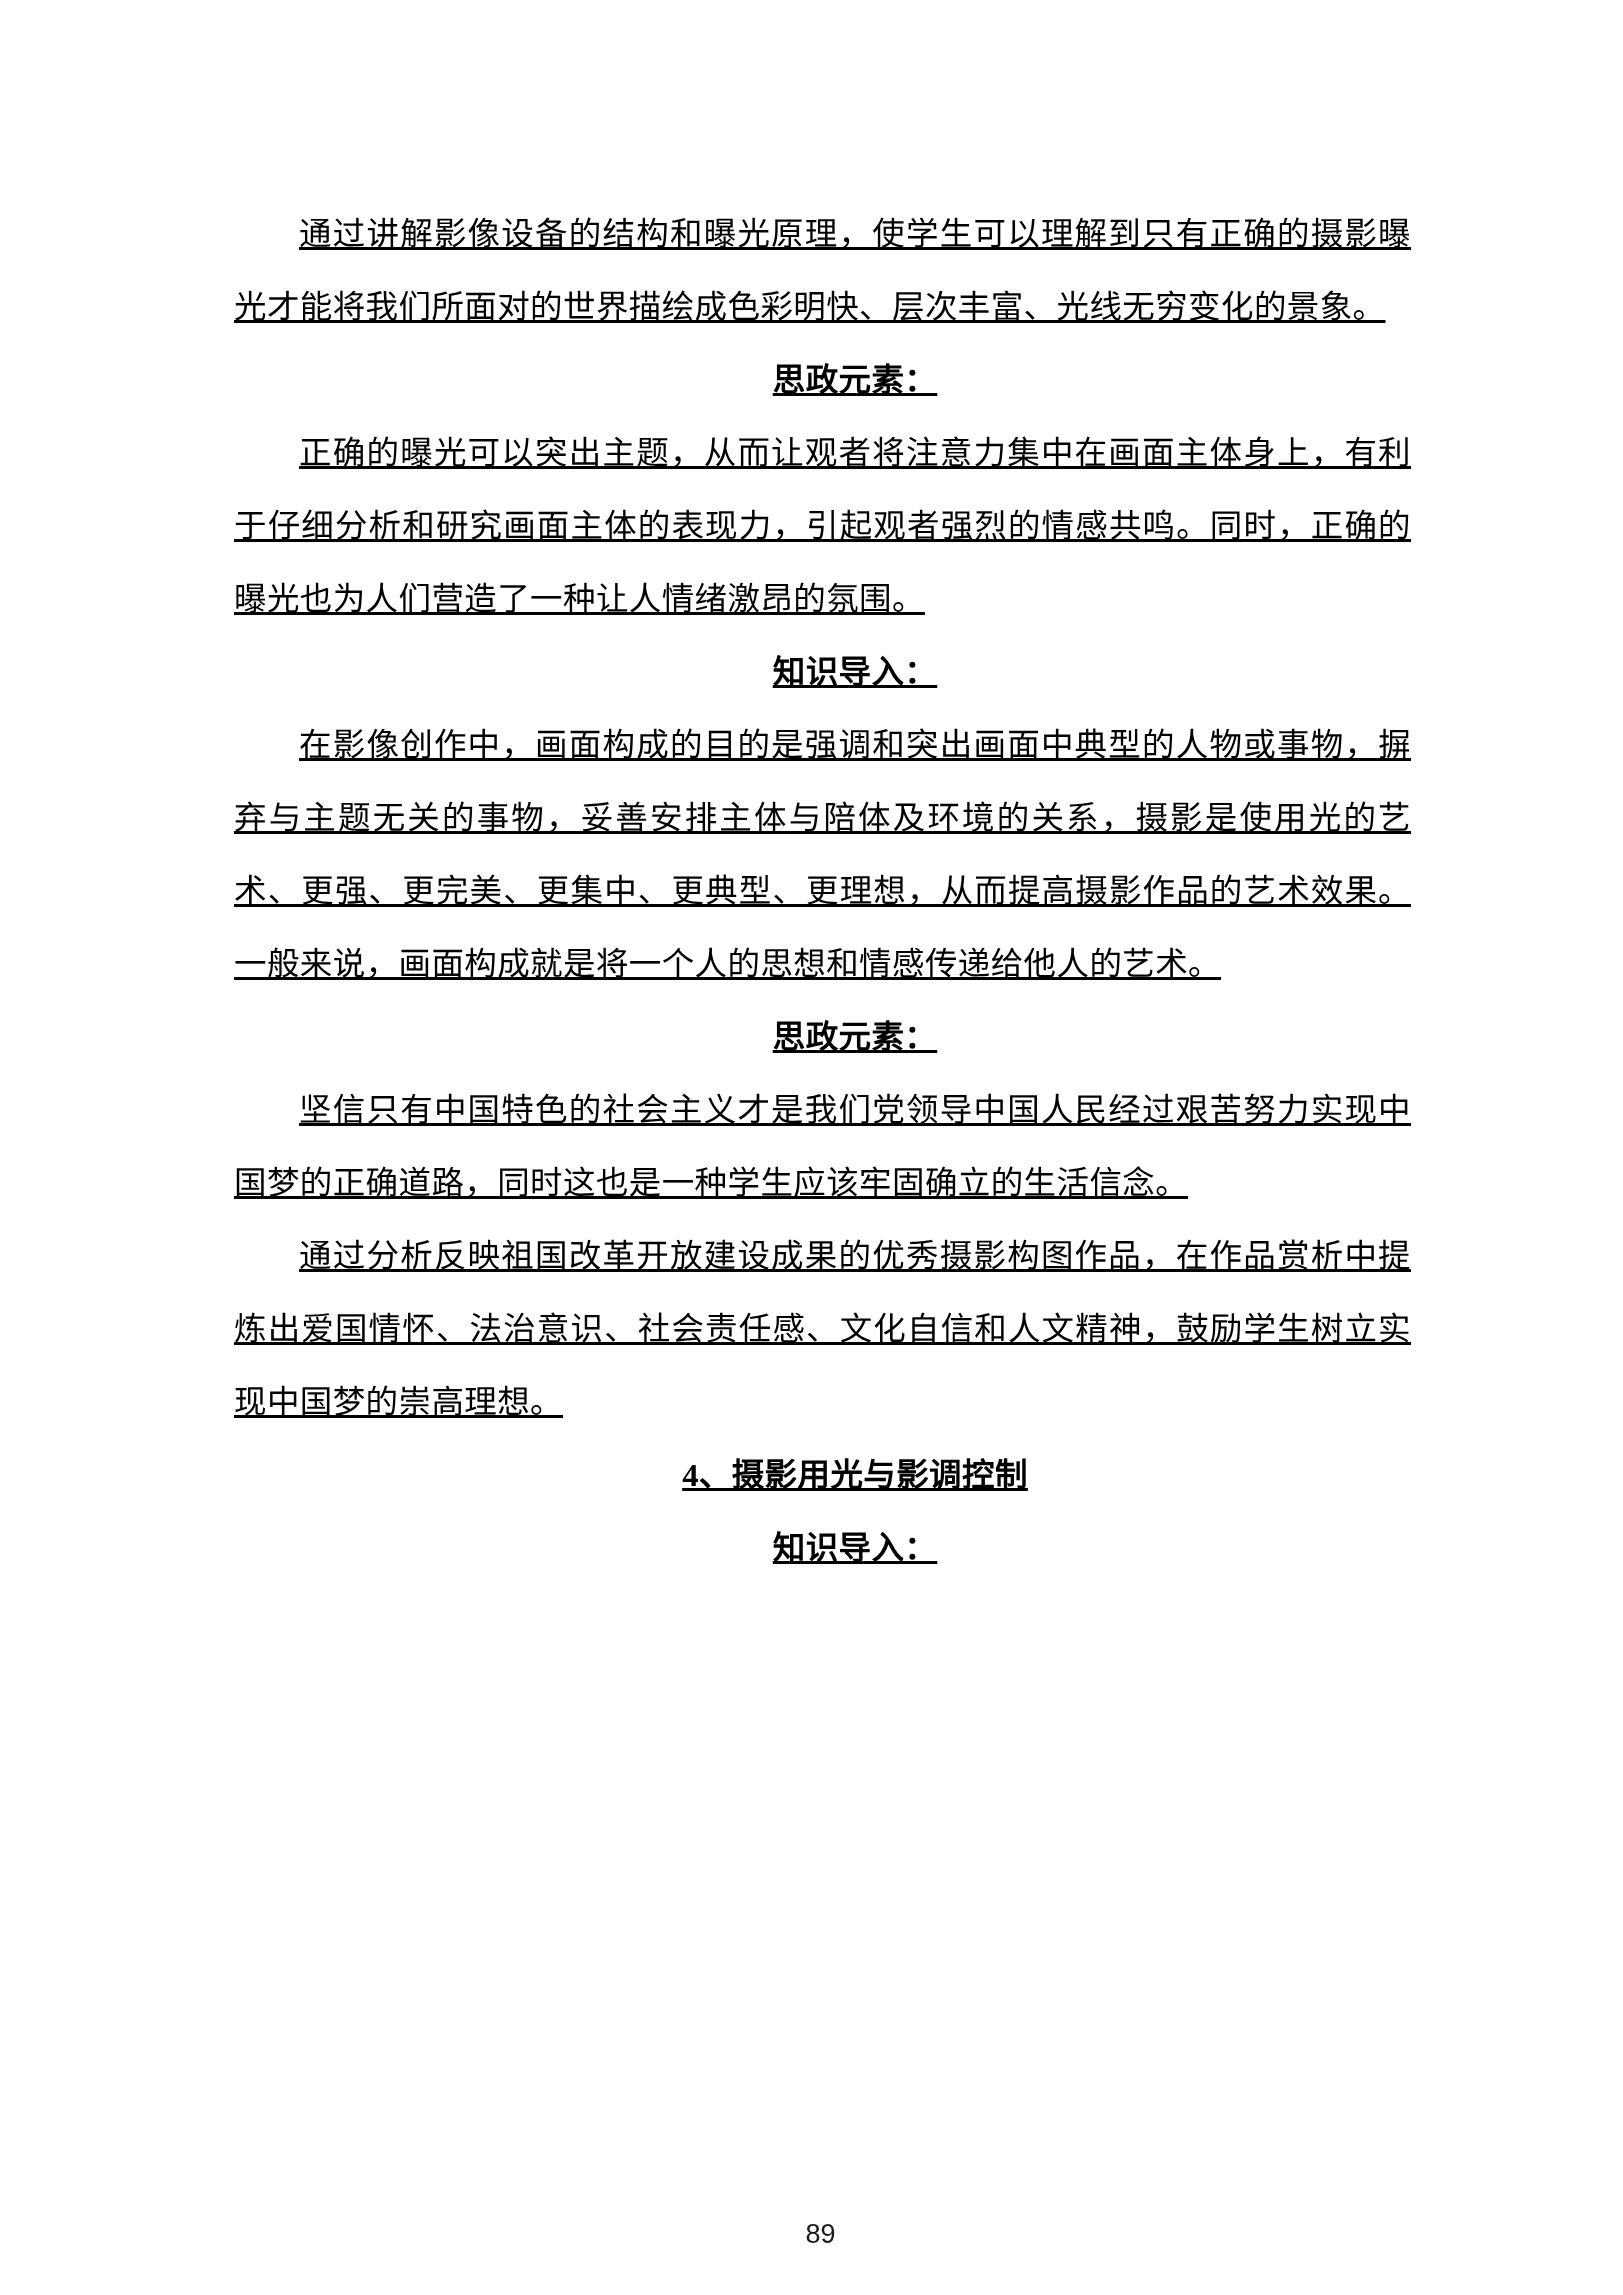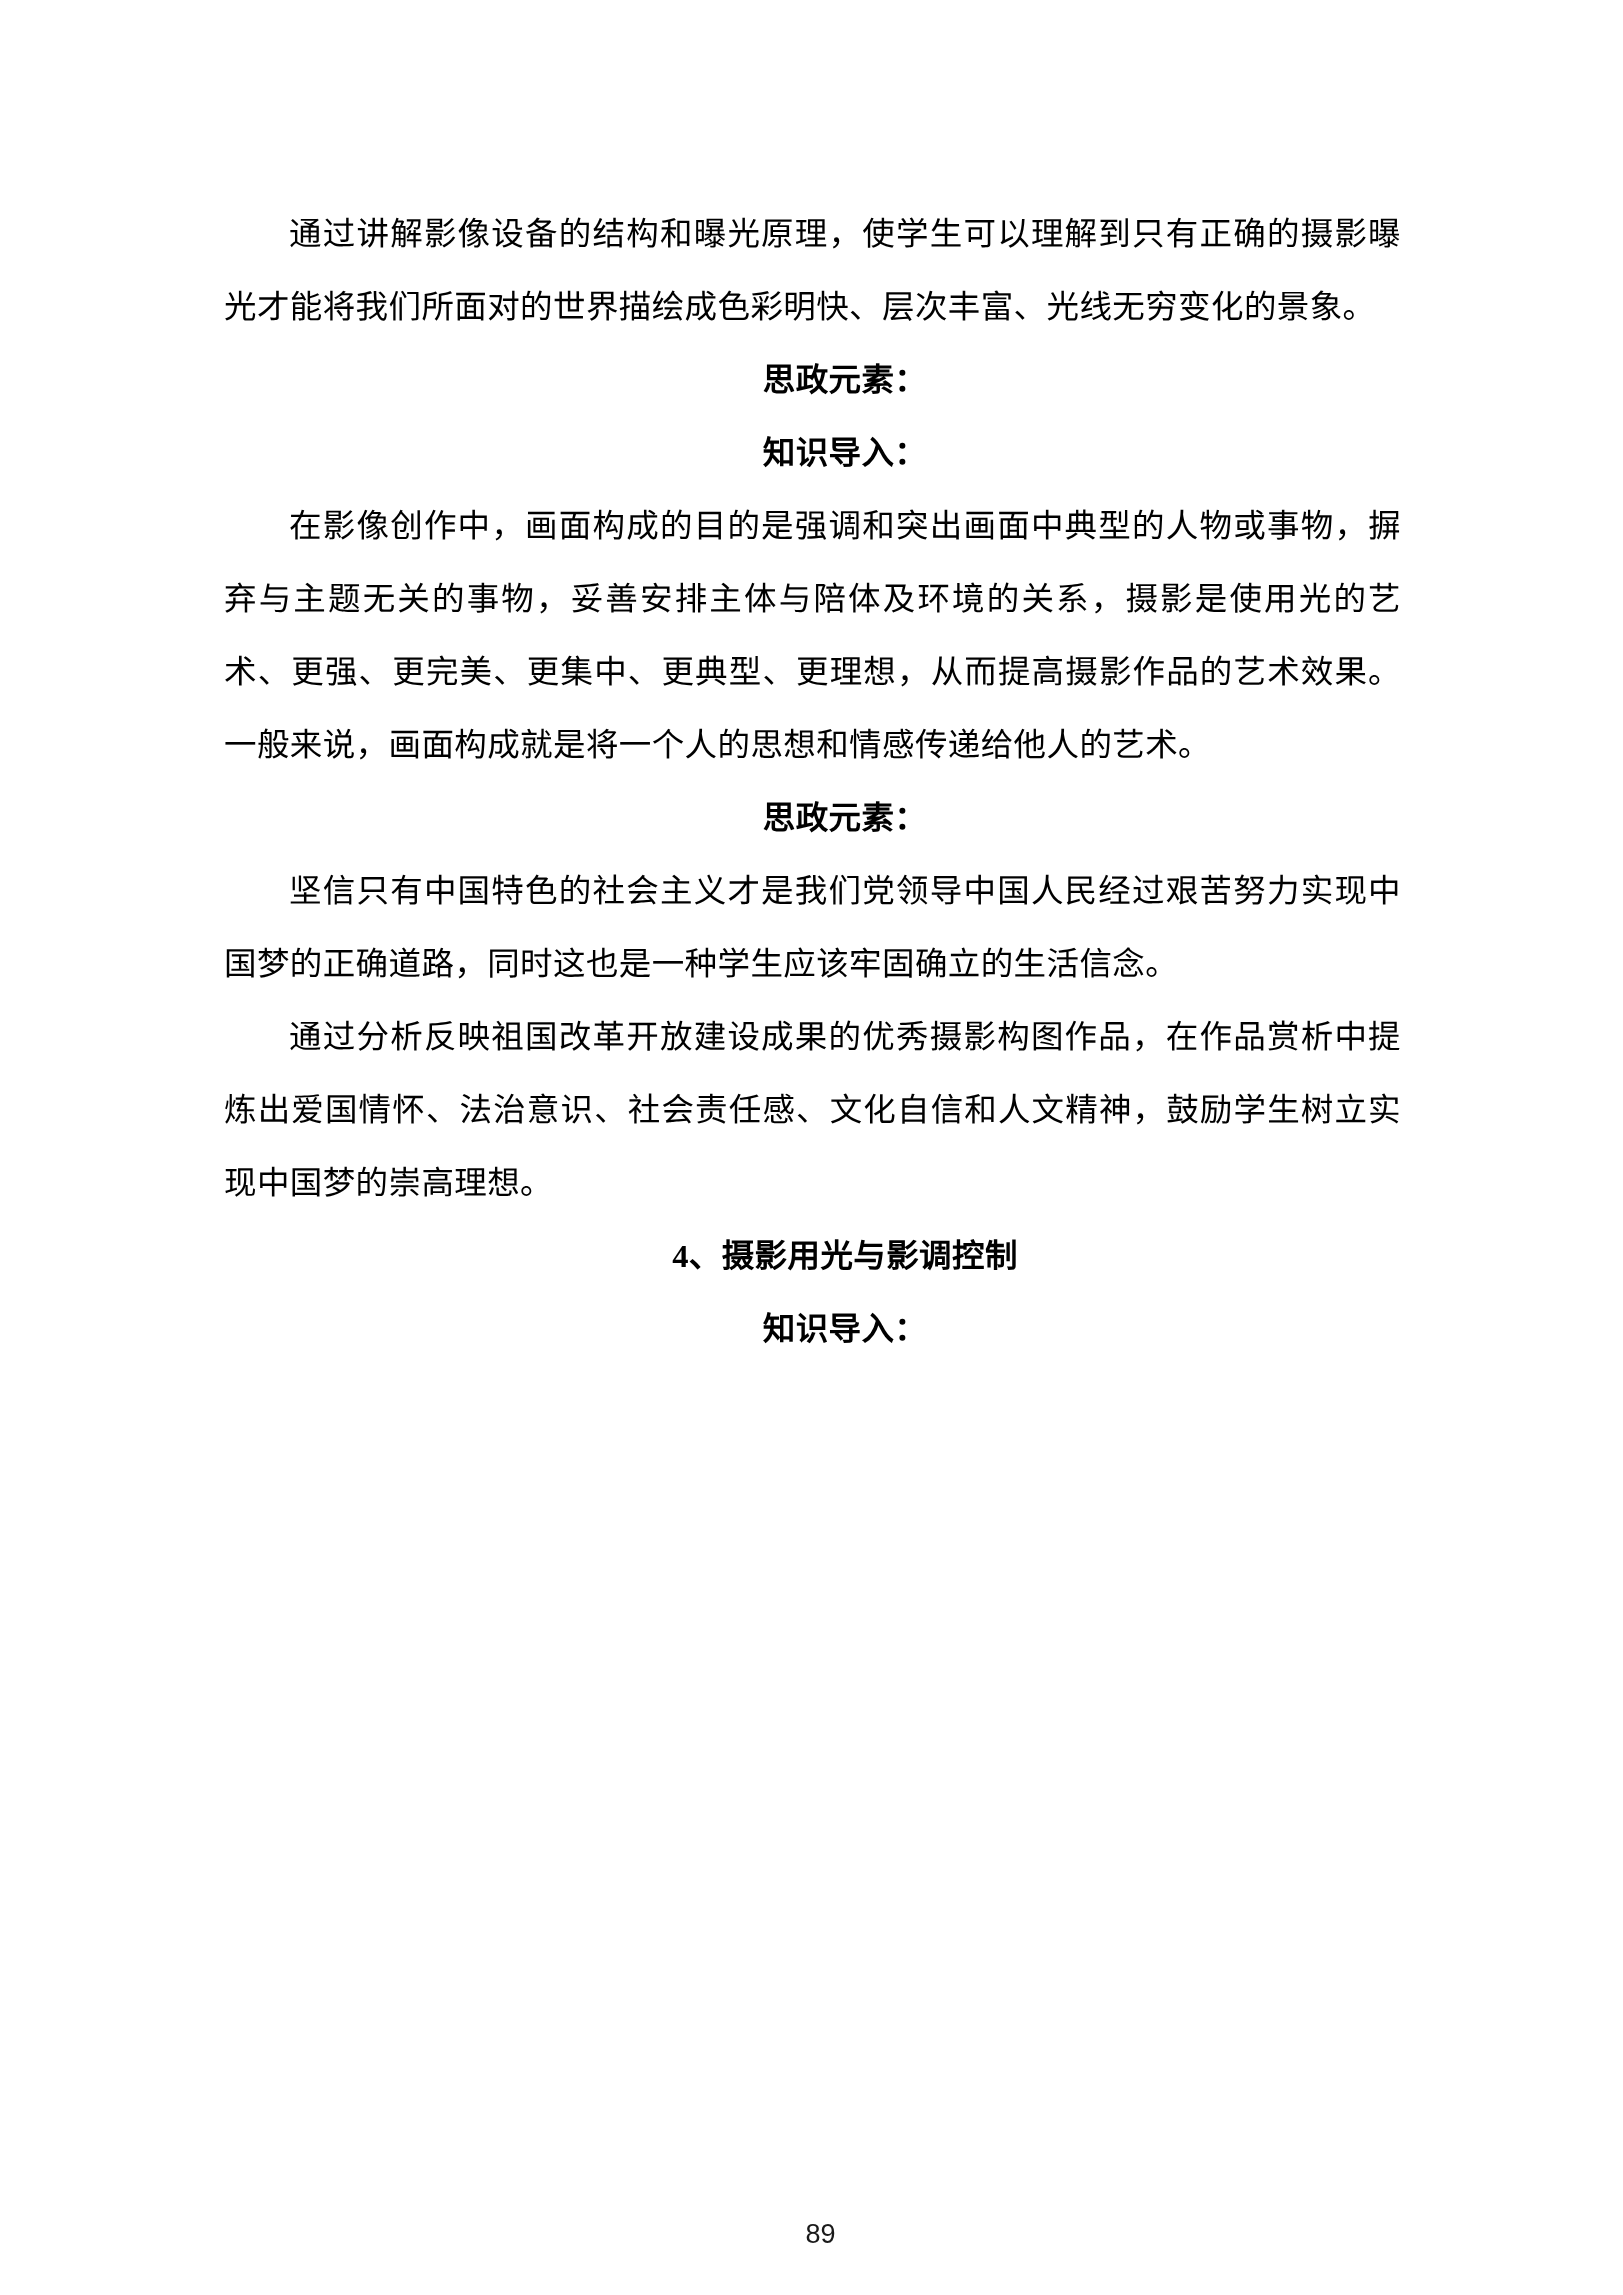--- a/index.html
+++ b/index.html
@@ -12,22 +12,23 @@
     width: 1623px;
     height: 2295px;
     background: #ffffff;
     overflow: hidden;
     font-family: "Liberation Serif", "DejaVu Serif", serif;
     color: #000000;
   }
   .content {
     position: absolute;
     top: 198px;
-    left: 224px;
+    left: 234px;
     width: 1177px;
+    text-decoration: underline;
   }
   .para, .heading {
     margin: 0;
     padding: 0;
     font-size: 32.5px;
     line-height: 73px;
     text-indent: 2em;
     text-align: justify;
     text-justify: inter-ideograph;
     letter-spacing: 0.4px;
@@ -50,20 +51,21 @@
     color: #1a1a1a;
   }
 </style>
 </head>
 <body>
 
 <div class="page">
   <div class="content">
     <p class="para">通过讲解影像设备的结构和曝光原理，使学生可以理解到只有正确的摄影曝光才能将我们所面对的世界描绘成色彩明快、层次丰富、光线无穷变化的景象。</p>
     <p class="heading">思政元素：</p>
+    <p class="para">正确的曝光可以突出主题，从而让观者将注意力集中在画面主体身上，有利于仔细分析和研究画面主体的表现力，引起观者强烈的情感共鸣。同时，正确的曝光也为人们营造了一种让人情绪激昂的氛围。</p>
     <p class="heading">知识导入：</p>
     <p class="para">在影像创作中，画面构成的目的是强调和突出画面中典型的人物或事物，摒弃与主题无关的事物，妥善安排主体与陪体及环境的关系，摄影是使用光的艺术、更强、更完美、更集中、更典型、更理想，从而提高摄影作品的艺术效果。一般来说，画面构成就是将一个人的思想和情感传递给他人的艺术。</p>
     <p class="heading">思政元素：</p>
     <p class="para">坚信只有中国特色的社会主义才是我们党领导中国人民经过艰苦努力实现中国梦的正确道路，同时这也是一种学生应该牢固确立的生活信念。</p>
     <p class="para">通过分析反映祖国改革开放建设成果的优秀摄影构图作品，在作品赏析中提炼出爱国情怀、法治意识、社会责任感、文化自信和人文精神，鼓励学生树立实现中国梦的崇高理想。</p>
     <p class="heading">4、摄影用光与影调控制</p>
     <p class="heading">知识导入：</p>
   </div>
   <div class="footer">
     <span class="page-number">89</span>

